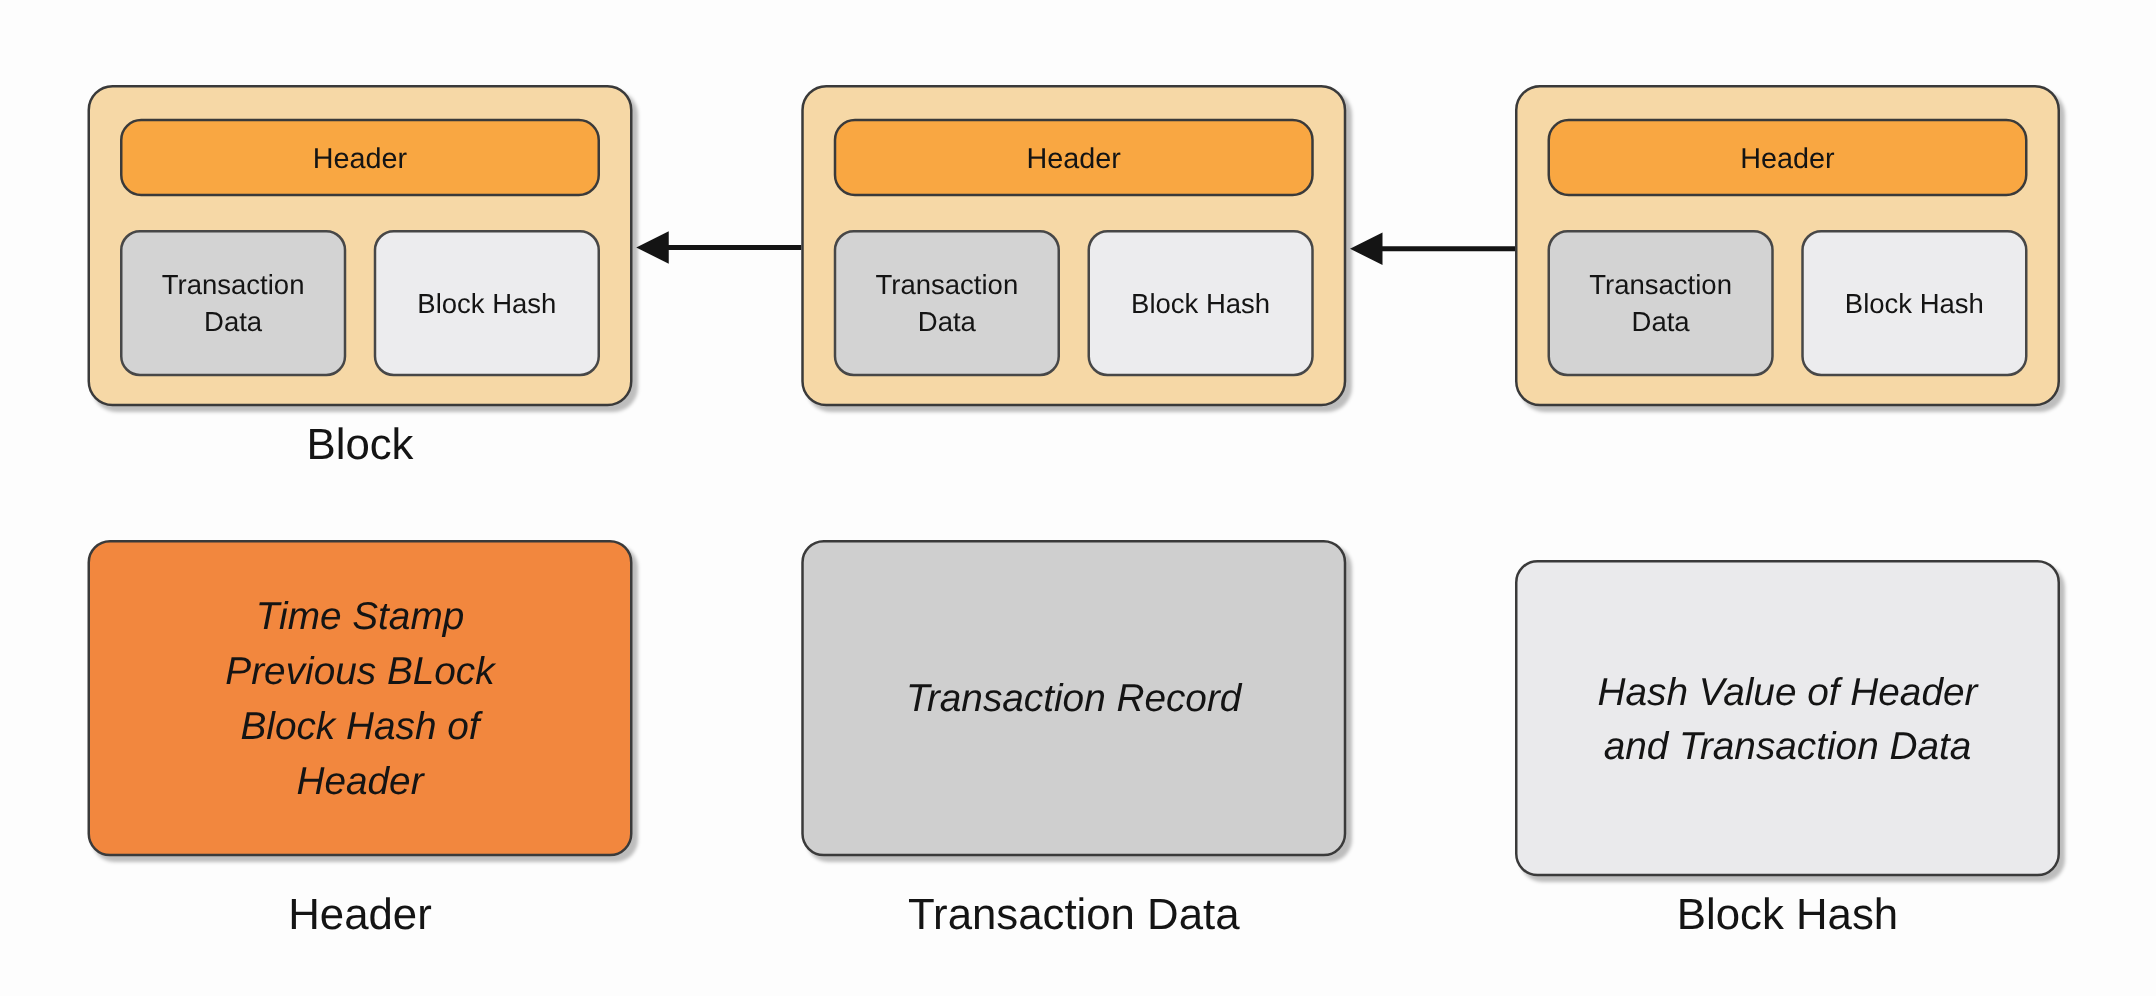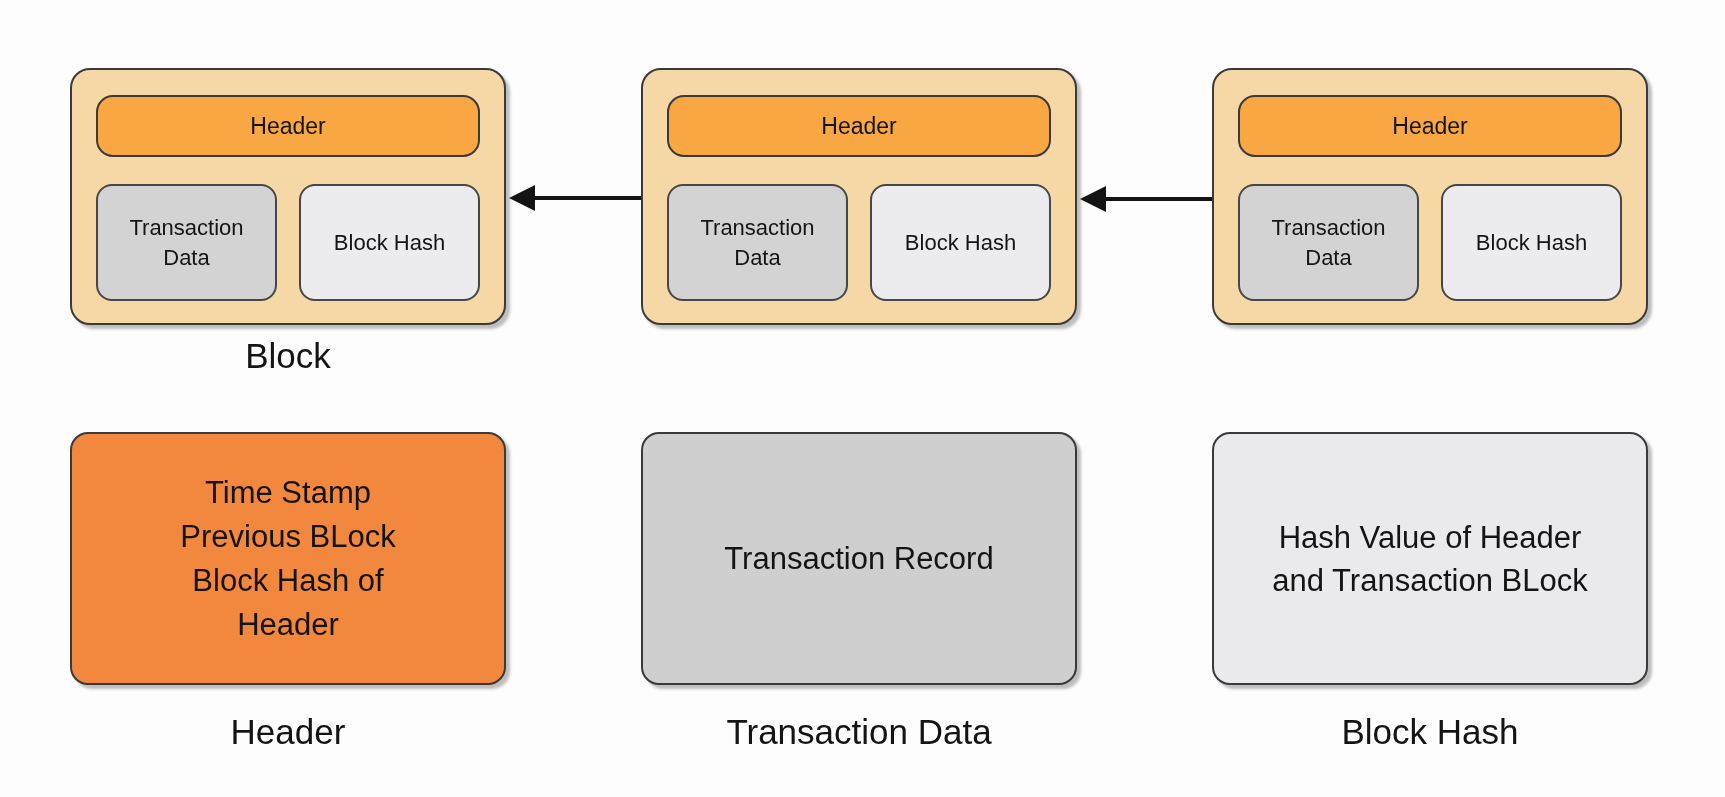--- a/index.html
+++ b/index.html
@@ -107,24 +107,25 @@
     border:2px solid var(--block-border);
     border-radius:18px;
     box-shadow:4px 4px 3px rgba(0,0,0,0.25);
     display:flex;
     flex-direction:column;
     align-items:center;
     justify-content:center;
     text-align:center;
     font-size:31px;
     line-height:44px;
+    font-style:italic;
   }
   .legend-header-box{background:var(--header-strong-fill);}
   .legend-transaction-box{background:var(--transaction-strong-fill);}
-  .legend-hash-box{background:var(--hash-strong-fill);line-height:43px;}
+  .legend-hash-box{background:var(--hash-strong-fill);line-height:43px;margin-top:16px;}
 </style>
 </head>
 <body>
 
 <div class="canvas">
 
   <section class="block" style="left:70px">
     <div class="block-header">
       <span>Header</span>
     </div>
@@ -185,17 +186,17 @@
   </section>
   <div class="caption" style="left:70px;top:712px">Header</div>
 
   <section class="legend-box legend-transaction-box" style="left:641px">
     <div>Transaction Record</div>
   </section>
   <div class="caption" style="left:641px;top:712px">Transaction Data</div>
 
   <section class="legend-box legend-hash-box" style="left:1212px">
     <div>Hash Value of Header</div>
-    <div>and Transaction BLock</div>
+    <div>and Transaction Data</div>
   </section>
   <div class="caption" style="left:1212px;top:712px">Block Hash</div>
 
 </div>
 
 </body></html>

